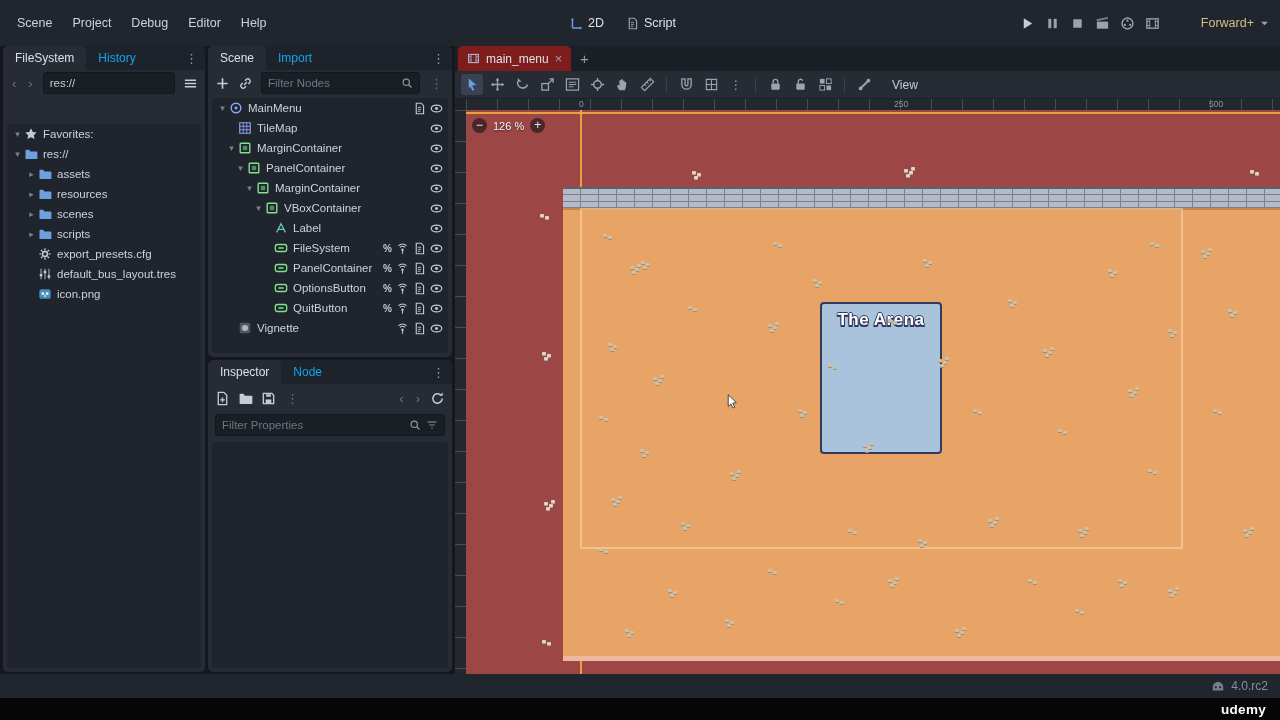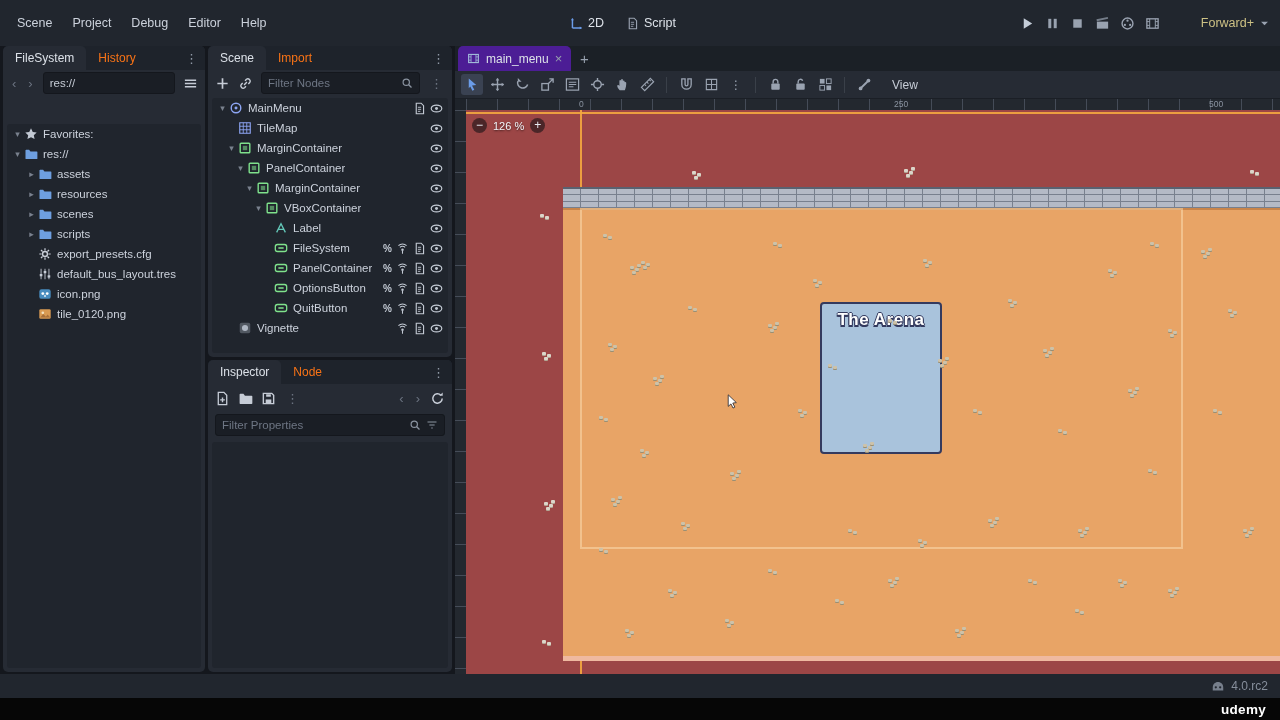--- a/index.html
+++ b/index.html
@@ -14,21 +14,21 @@
   .ctx-tab{display:flex;align-items:center;gap:5px;color:#dde2e9;font-size:12.5px;}
   #run-controls{position:absolute;right:120px;top:0;height:46px;display:flex;align-items:center;gap:10px;}
   #run-controls .ic{width:15px;height:15px;color:#99a2b0;}
   #run-controls .ic.bright{color:#c4ccd8;}
   #renderer{position:absolute;right:10px;top:0;height:46px;display:flex;align-items:center;gap:5px;color:#cdc184;font-size:12.5px;}
   #renderer .ic{width:11px;height:11px;color:#9aa3b1;}
 
   
   .dock-panel{position:absolute;background:#262b34;border-radius:5px;overflow:hidden;}
   .tabrow{height:24px;background:#1e232b;display:flex;align-items:stretch;font-size:12px;}
-  .tab{display:flex;align-items:center;padding:0 12px;color:#f97316;}
+  .tab{display:flex;align-items:center;padding:0 12px;color:#0ea5e9;}
   .tab.active{background:#262b34;color:#dce1e8;border-radius:5px 5px 0 0;}
   .tabrow .dots{margin-left:auto;display:flex;align-items:center;padding:0 7px;color:#8f98a6;font-size:13px;}
   .toolrow{display:flex;align-items:center;gap:8px;padding:0 7px;}
   .inputbox{flex:1;display:flex;align-items:center;background:#1a1e25;border:1px solid #14171d;border-radius:3px;height:20px;padding:0 6px;gap:5px;min-width:0;}
   .inputbox .ph{color:#6e7684;font-size:11.5px;white-space:nowrap;overflow:hidden;flex:1;}
   .inputbox .val{color:#c6ccd6;font-size:11.5px;flex:1;}
   .inputbox .ic{width:12px;height:12px;color:#8a93a0;flex:none;}
   .navgl{color:#6b7380;font-size:13px;padding:0 2px;}
   .treearea{position:absolute;left:4px;right:4px;bottom:4px;background:#20252d;border-radius:3px;overflow:hidden;}
   .trow{display:flex;align-items:center;height:20px;}
@@ -52,21 +52,21 @@
   #scene-tool{height:26px;}
   #scene-tree{top:52px;}
   #insp-dock{left:208px;top:360px;width:244px;height:312px;}
   #insp-tool{height:28px;}
   #insp-filter{height:26px;padding:0 7px;}
   #insp-empty{position:absolute;left:4px;right:4px;top:82px;bottom:4px;background:#20252d;border-radius:3px;}
 
   
   #viewport{position:absolute;left:455px;top:46px;width:825px;height:628px;display:flex;flex-direction:column;}
   #vp-scenetabs{height:25px;background:#1b2026;display:flex;align-items:stretch;padding-left:3px;}
-  .vp-tab{display:flex;align-items:center;gap:6px;background:#4c1d95;border-radius:5px 5px 0 0;padding:0 9px;color:#dce1e8;font-size:12px;}
+  .vp-tab{display:flex;align-items:center;gap:6px;background:#7f1d1d;border-radius:5px 5px 0 0;padding:0 9px;color:#dce1e8;font-size:12px;}
   .vp-tab .ic{width:13px;height:13px;color:#9fb8d8;}
   .vp-tab .close{color:#97a0ad;font-size:13px;}
   #vp-addtab{width:26px;display:flex;align-items:center;justify-content:center;color:#97a0ad;font-size:15px;}
   #vp-toolbar{height:27px;background:#262b34;border-bottom:1px solid #1b1f26;display:flex;align-items:center;gap:3px;padding:0 6px;}
   #vp-toolbar .tbic{width:22px;height:21px;display:flex;align-items:center;justify-content:center;color:#9aa3b1;border-radius:3px;}
   #vp-toolbar .tbic .ic{width:15px;height:15px;}
   #vp-toolbar .tbic.sel{background:#3a4252;color:#6b9ce8;}
   #vp-toolbar .vsep{width:1px;height:16px;background:#3a4049;margin:0 5px;}
   #vp-viewlabel{margin-left:14px;color:#c6ccd6;font-size:12px;}
   #canvas-wrap{position:relative;flex:1;background:#20252d;overflow:hidden;}
@@ -261,29 +261,20 @@
         <div class="trow" style="padding-left: 18px;">
           <span class="exp"></span>
           <span class="ic "><svg viewBox="0 0 16 16">
               <rect x="1.5" y="2.5" width="13" height="11" rx="2.5" fill="#478cbf"></rect>
               <circle cx="5.5" cy="7.5" r="1.6" fill="#fff"></circle>
               <circle cx="10.5" cy="7.5" r="1.6" fill="#fff"></circle>
               <rect x="7.3" y="9" width="1.4" height="2.5" fill="#fff"></rect>
             </svg></span>
           <span class="lbl">icon.png</span>
         </div>
-        <div class="trow" style="padding-left: 18px;">
-          <span class="exp"></span>
-          <span class="ic "><svg viewBox="0 0 16 16">
-              <rect x="1.5" y="2.5" width="13" height="11" rx="1.5" fill="#d99b52"></rect>
-              <circle cx="5.5" cy="6.5" r="1.5" fill="#f4e3c0"></circle>
-              <path d="M2.5 12l3.5-4 3 3 2-2.5 3 3.5z" fill="#a8713a"></path>
-            </svg></span>
-          <span class="lbl">tile_0120.png</span>
-        </div>
       </div>
   </aside>
 
   <aside class="dock-panel" id="scene-dock">
     <div class="tabrow" id="scene-tabs">
         <div class="tab active">Scene</div>
         <div class="tab">Import</div>
         <span class="dots">⋮</span>
       </div>
     <div class="toolrow" id="scene-tool">

